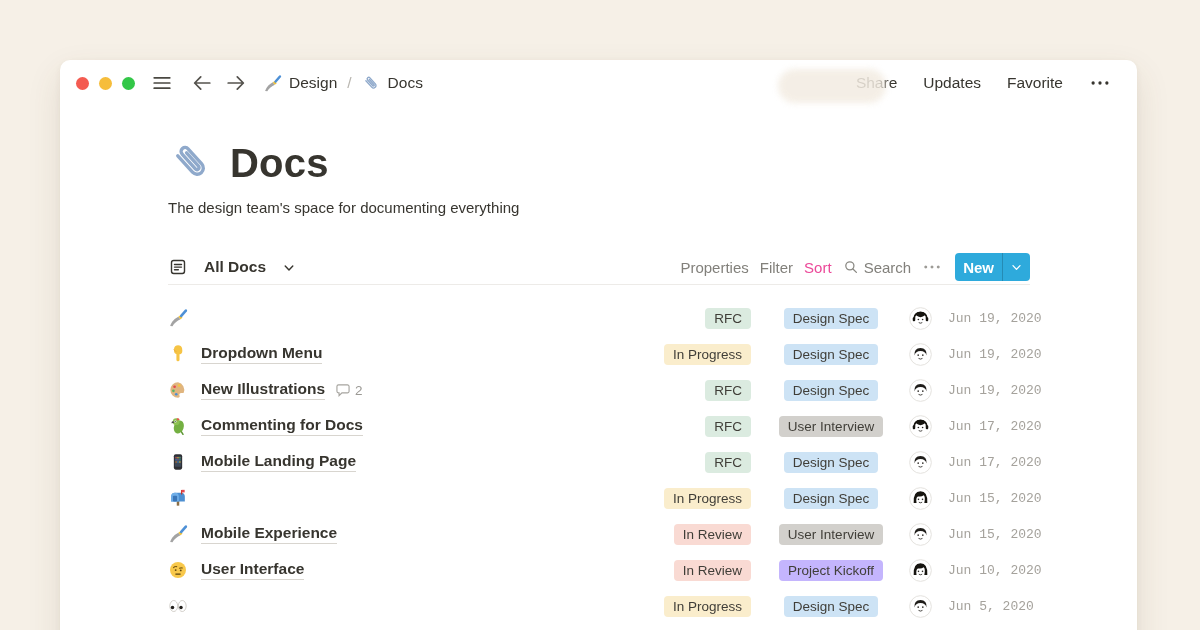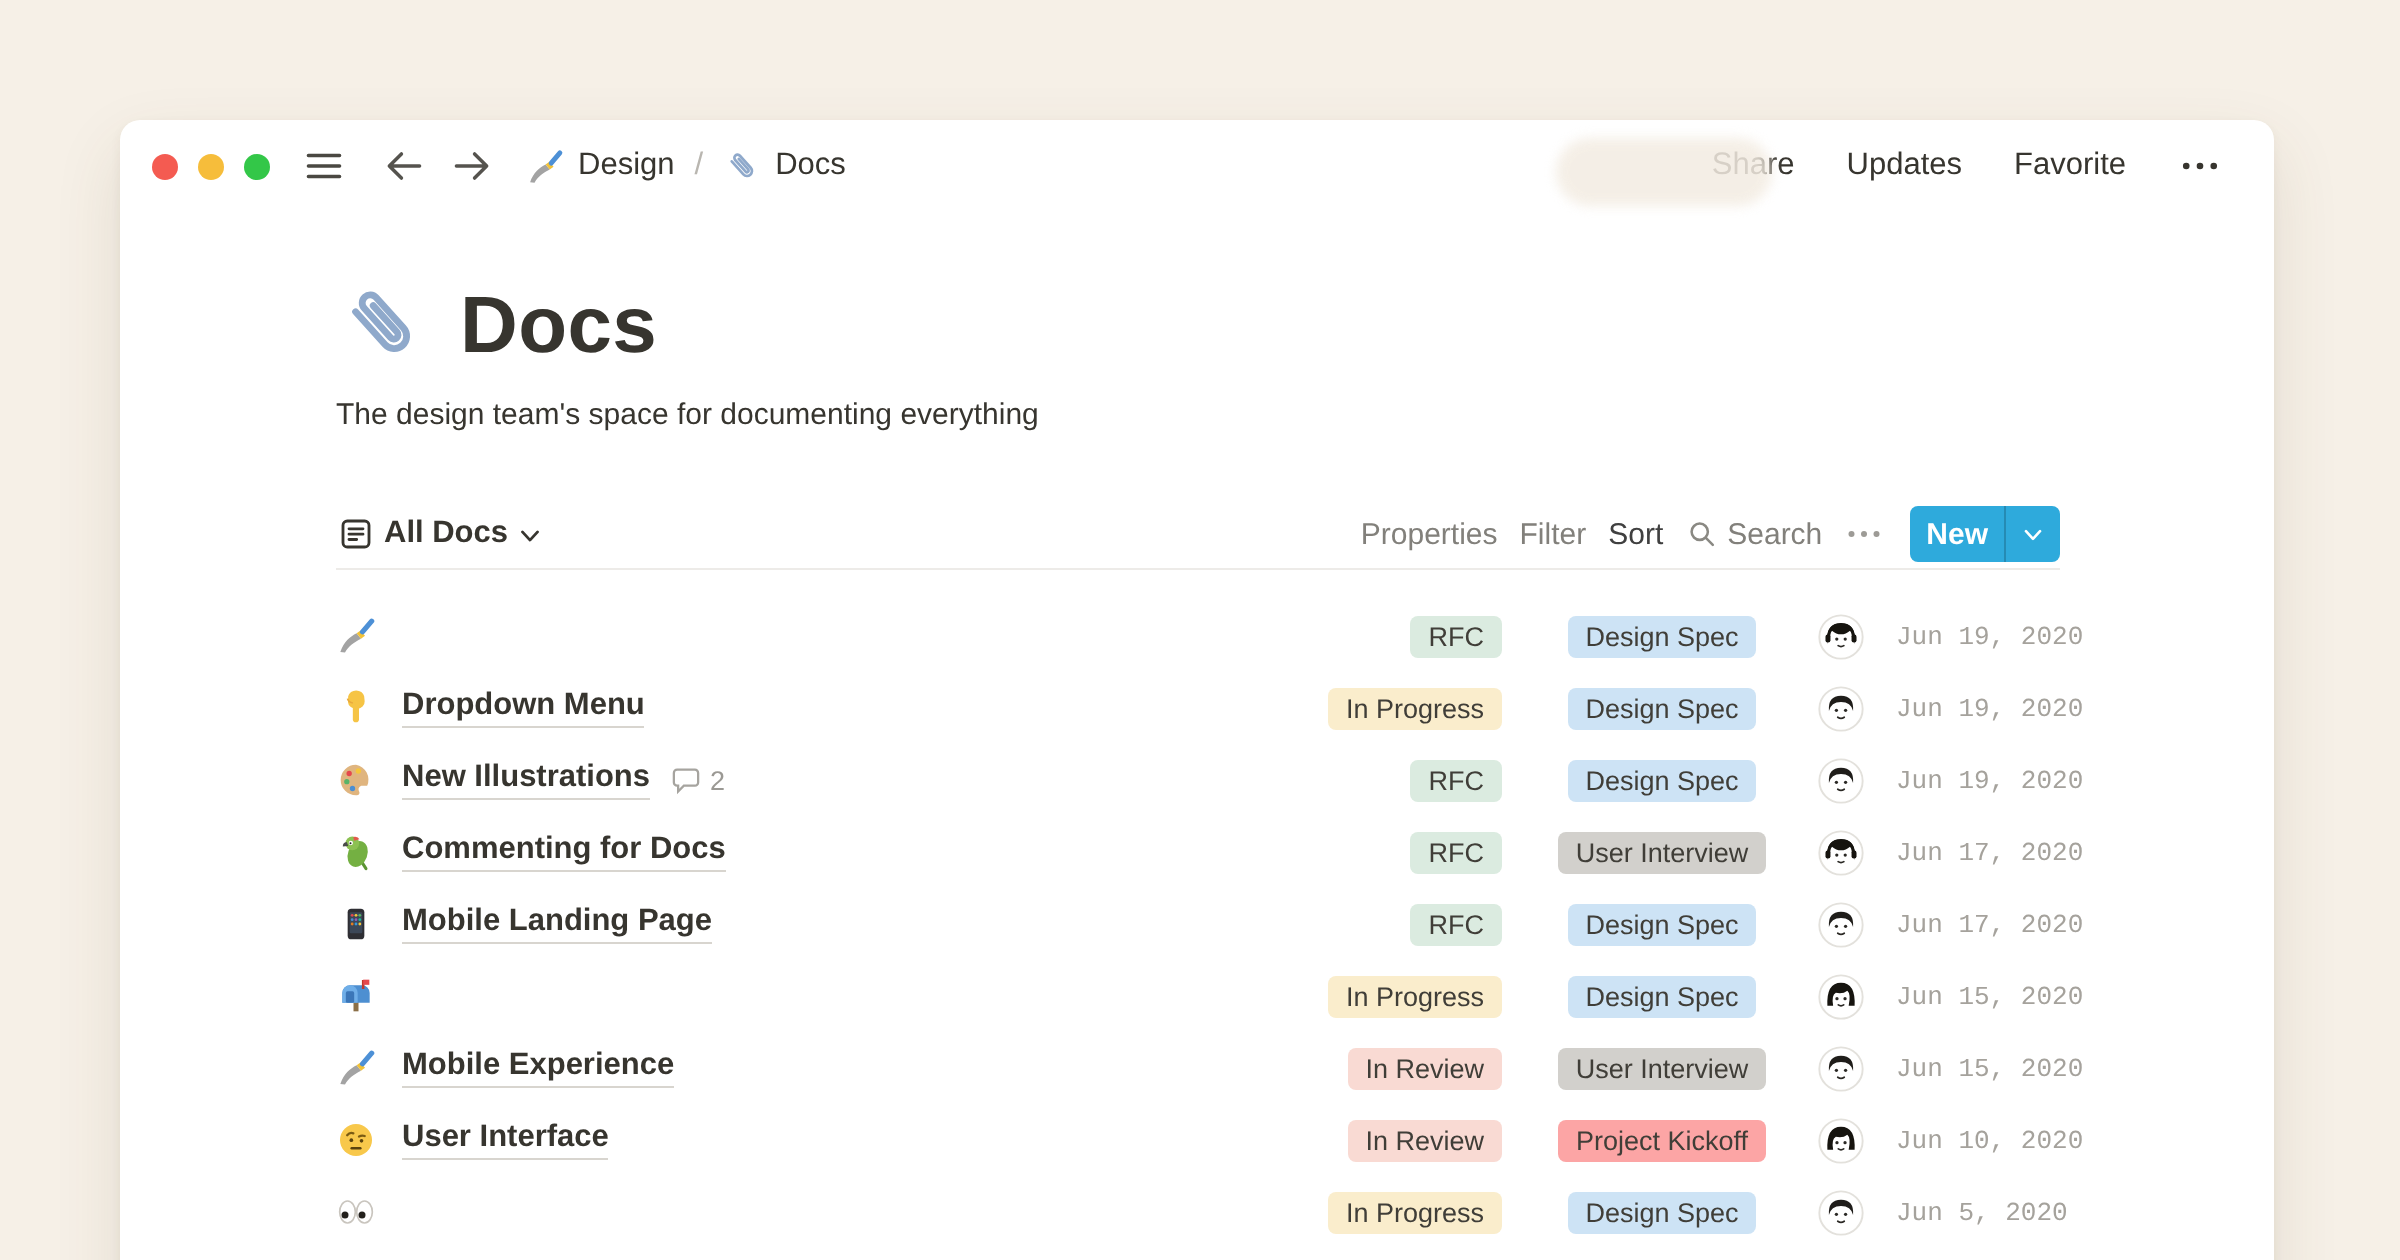--- a/index.html
+++ b/index.html
@@ -38,27 +38,27 @@
   .tb-more { width:22px; height:22px; color:#37352F; }
   
   .content { padding:0 107px 0 108px; }
   .page-header { margin-top:33px; }
   .title-row { display:flex; align-items:center; gap:14px; }
   .page-icon { width:48px; height:48px; } .page-icon svg{ width:100%; height:100%; }
   .page-title { font-size:40px; font-weight:bold; letter-spacing:.2px; color:#37352F; }
   .page-subtitle { margin-top:12px; font-size:15px; color:#37352F; }
   
   .toolbar { margin-top:34px; height:35px; display:flex; align-items:center; border-bottom:1px solid #EDEBE8; }
-  .view-select { display:flex; align-items:center; gap:4px; font-weight:bold; font-size:15.5px; cursor:pointer; }
+  .view-select { display:flex; align-items:center; gap:16px; font-weight:bold; font-size:15.5px; cursor:pointer; }
   .view-icon { width:20px; height:20px; } .view-icon svg{ width:100%; height:100%; }
   .view-chevron { width:14px; height:14px; color:#37352F; margin-top:2px; }
   .view-chevron svg { width:100%; height:100%; }
   .toolbar-right { margin-left:auto; display:flex; align-items:center; gap:11px; font-size:15px; color:#82807B; }
   .tool-item { cursor:pointer; }
-  .tool-item.active { color:#404040; }
+  .tool-item.active { color:#ec4899; }
   .search-box { display:flex; align-items:center; gap:5px; cursor:pointer; }
   .search-ico { width:16px; height:16px; } .search-ico svg{ width:100%; height:100%; }
   .tool-more { width:20px; height:20px; color:#9D9B96; cursor:pointer; }
   .tool-more svg { width:100%; height:100%; }
   .new-btn { display:flex; align-items:stretch; height:28px; border-radius:4px; overflow:hidden; cursor:pointer; margin-left:2px; }
   .new-btn-main { color:#fff; font-size:15px; font-weight:bold; display:flex; align-items:center; padding:0 8px; }
   .new-btn-divider { width:1px; background:rgba(0,0,0,.18); }
   .new-btn-chev { width:27px; display:flex; align-items:center; justify-content:center; color:#fff; }
   .new-btn-chev svg { width:13px; height:13px; }
   
@@ -410,21 +410,21 @@
               <circle cx="15.3" cy="12.5" r="1.1" fill="#5B430E"></circle>
               <path d="M9.4 16.9 h5.2" stroke="#5B430E" stroke-width="1.5" stroke-linecap="round"></path>
             </svg></span>
     <span class="row-title">User Interface</span>
 
     <span class="row-right">
       <span class="tag-col1">
               <span class="pill" style="background: rgb(249, 218, 211);">In Review</span>
             </span>
       <span class="tag-col2">
-              <span class="pill" style="background: #fca5a5;">Project Kickoff</span>
+              <span class="pill" style="background: #c4b5fd;">Project Kickoff</span>
             </span>
       <span class="avatar"><svg viewBox="0 0 24 24">
                 <circle cx="12" cy="12" r="11.3" fill="#fff" stroke="#E3E1DC"></circle>
                 <path d="M12 4.5 Q19.7 4.5 19.1 16.6 L16 16.6 Q17.3 10.3 15.3 8.7 Q13 10.6 9.3 9.8 Q6.9 11.1 7.9 16.6 L4.9 16.6 Q4.3 4.5 12 4.5 Z" fill="#16140F"></path>
                 <circle cx="9.9" cy="12.9" r=".85" fill="#2A2824"></circle>
                 <circle cx="14.1" cy="12.9" r=".85" fill="#2A2824"></circle>
                 <path d="M10.6 16.1 q1.4 1 2.8 0" stroke="#2A2824" stroke-width=".9" fill="none" stroke-linecap="round"></path>
               </svg></span>
       <span class="row-date">Jun 10, 2020</span>
     </span>

